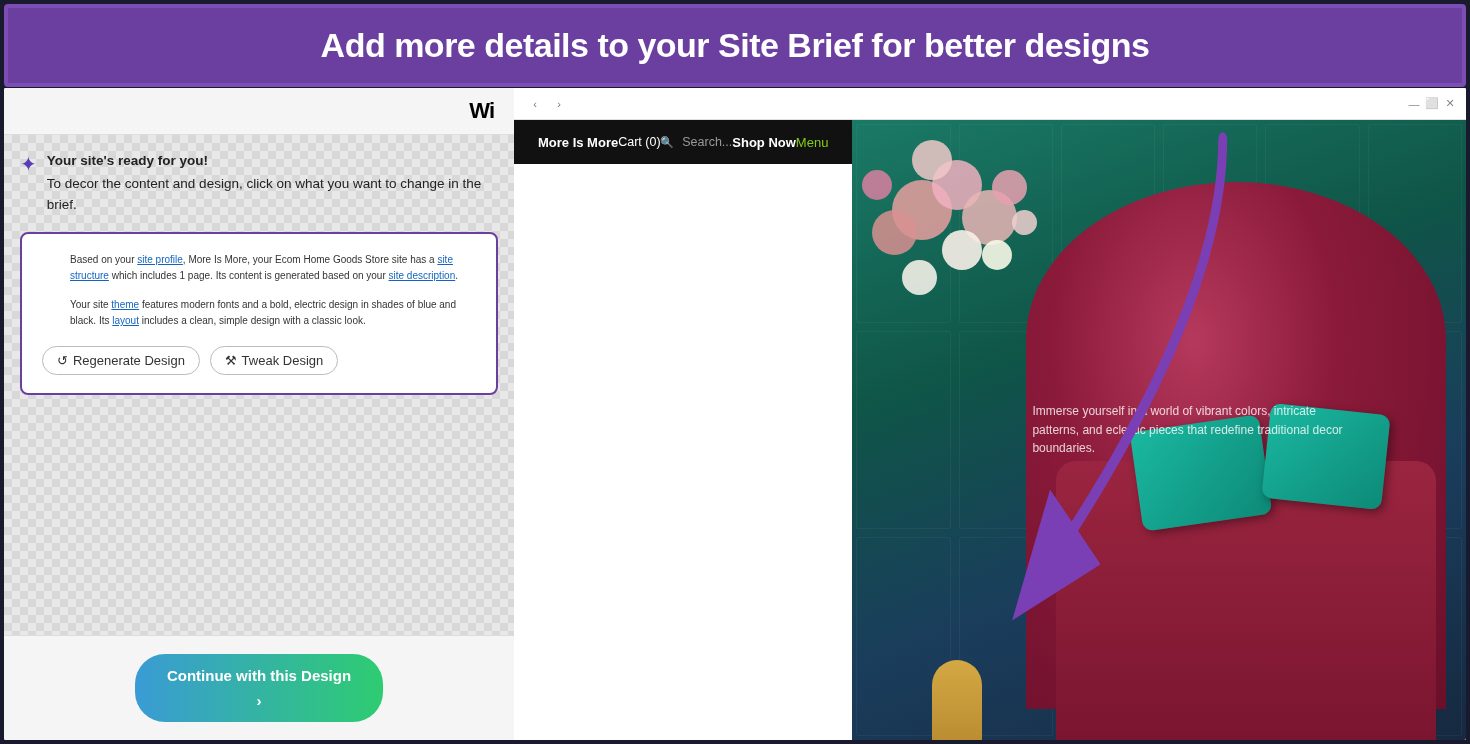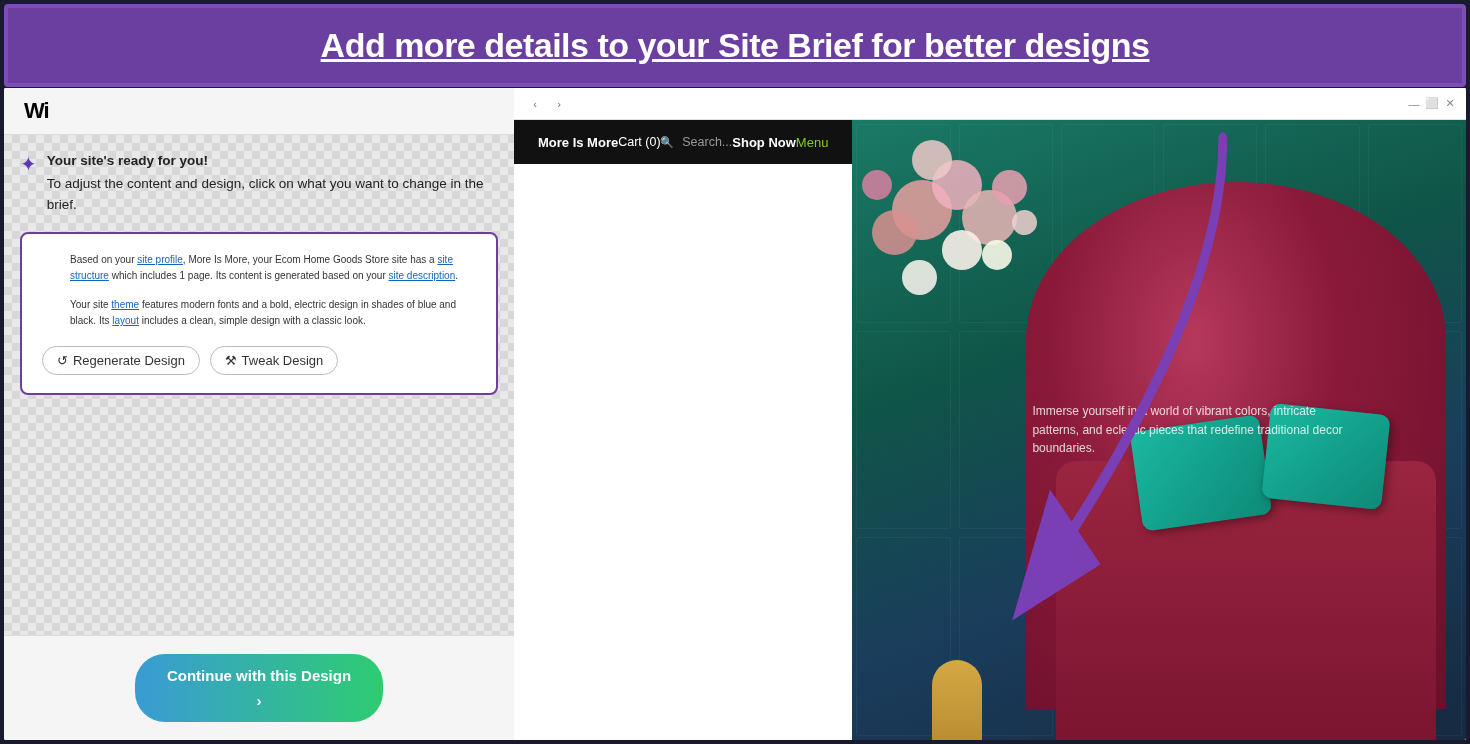--- a/index.html
+++ b/index.html
@@ -36,35 +36,35 @@
       z-index: 100;
       border-radius: 4px;
       margin: 4px;
     }
     .top-banner-text {
       color: #fff;
       font-size: 34px;
       font-weight: 800;
       text-align: center;
       letter-spacing: -0.5px;
-      text-decoration: underline;
     }
 
     .wix-logo {
       font-size: 22px;
       font-weight: 900;
       color: #000;
       letter-spacing: -1px;
     }
 
     .left-header-bar {
       background: #f5f5f5;
       padding: 10px 20px;
       border-bottom: 1px solid #ddd;
       flex-shrink: 0;
+      text-align: right;
     }
 
     .tiled-bg {
       flex: 1;
       background-color: #e8e8e8;
       background-image:
         linear-gradient(45deg, #d8d8d8 25%, transparent 25%),
         linear-gradient(-45deg, #d8d8d8 25%, transparent 25%),
         linear-gradient(45deg, transparent 75%, #d8d8d8 75%),
         linear-gradient(-45deg, transparent 75%, #d8d8d8 75%);
@@ -442,21 +442,21 @@
       <div class="left-header-bar">
         <span class="wix-logo">Wi</span>
       </div>
 
       <div class="tiled-bg">
 
         <div class="site-ready-notice">
           <span class="spark">✦</span>
           <div class="notice-text">
             <p>Your site's ready for you!</p>
-            <p>To adjust the content and design, click on what you want to change in the brief.</p>
+            <p>To decor the content and design, click on what you want to change in the brief.</p>
           </div>
         </div>
 
         <div class="brief-card">
 
           <p class="brief-para">
             <span>Based on your </span><a class="brief-link">site profile</a><span>, More Is More, your Ecom Home Goods Store site has a </span><a class="brief-link">site structure</a><span> which includes 1 page. Its content is generated based on your </span><a class="brief-link">site description</a><span>.</span>
           </p>
 
           <p class="brief-para">

